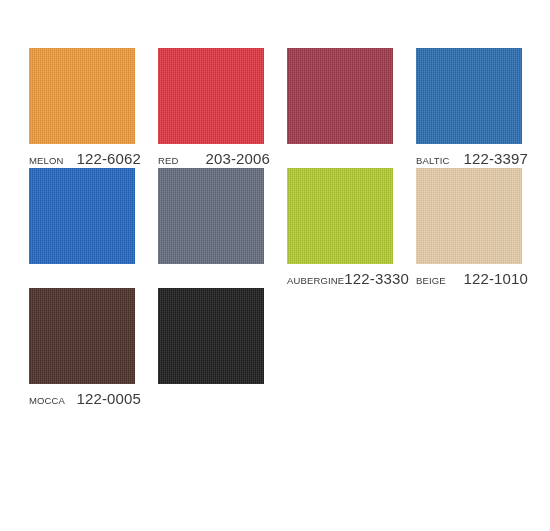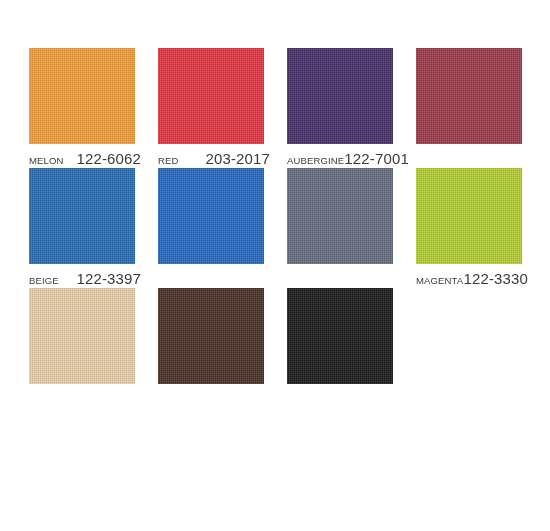--- a/index.html
+++ b/index.html
@@ -97,73 +97,72 @@
           <span class="swatch-name">MELON</span>
           <span class="swatch-code">122-6062</span>
         </div>
       </div>
       <div class="swatch-cell">
         <div class="swatch-chip" style="background-color: rgb(224, 53, 65);">
           <div class="weave"></div>
         </div>
         <div class="swatch-caption">
           <span class="swatch-name">RED</span>
-          <span class="swatch-code">203-2017</span>
-        </div>
-      </div>
-      <div class="swatch-cell">
-        <div class="swatch-chip" style="background-color: rgb(72, 50, 103);">
-          <div class="weave"></div>
-        </div>
-        <div class="swatch-caption">
-          <span class="swatch-name">AUBERGINE</span>
-          <span class="swatch-code">122-7001</span>
+          <span class="swatch-code">203-2006</span>
         </div>
       </div>
       <div class="swatch-cell">
         <div class="swatch-chip" style="background-color: rgb(157, 58, 76);">
           <div class="weave"></div>
         </div>
       </div>
       <div class="swatch-cell">
         <div class="swatch-chip" style="background-color: rgb(42, 109, 176);">
           <div class="weave"></div>
         </div>
         <div class="swatch-caption">
-          <span class="swatch-name">BEIGE</span>
+          <span class="swatch-name">BALTIC</span>
           <span class="swatch-code">122-3397</span>
         </div>
       </div>
       <div class="swatch-cell">
         <div class="swatch-chip" style="background-color: rgb(37, 102, 192);">
           <div class="weave"></div>
         </div>
       </div>
       <div class="swatch-cell">
         <div class="swatch-chip" style="background-color: rgb(100, 108, 124);">
           <div class="weave"></div>
         </div>
       </div>
       <div class="swatch-cell">
         <div class="swatch-chip" style="background-color: rgb(178, 204, 50);">
           <div class="weave"></div>
         </div>
         <div class="swatch-caption">
-          <span class="swatch-name">MAGENTA</span>
+          <span class="swatch-name">AUBERGINE</span>
           <span class="swatch-code">122-3330</span>
         </div>
       </div>
       <div class="swatch-cell">
         <div class="swatch-chip" style="background-color: rgb(230, 205, 170);">
           <div class="weave"></div>
         </div>
+        <div class="swatch-caption">
+          <span class="swatch-name">BEIGE</span>
+          <span class="swatch-code">122-1010</span>
+        </div>
       </div>
       <div class="swatch-cell">
         <div class="swatch-chip" style="background-color: rgb(74, 50, 40);">
           <div class="weave"></div>
+        </div>
+        <div class="swatch-caption">
+          <span class="swatch-name">MOCCA</span>
+          <span class="swatch-code">122-0005</span>
         </div>
       </div>
       <div class="swatch-cell">
         <div class="swatch-chip" style="background-color: rgb(30, 28, 28);">
           <div class="weave"></div>
         </div>
       </div>
     </div>
 </div>
 

